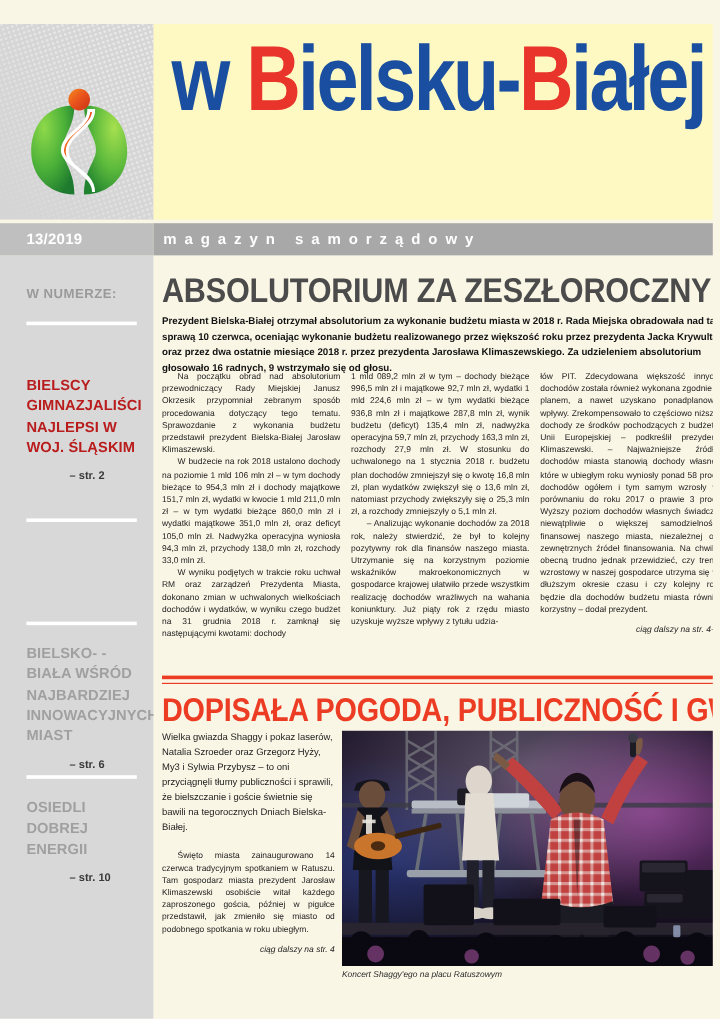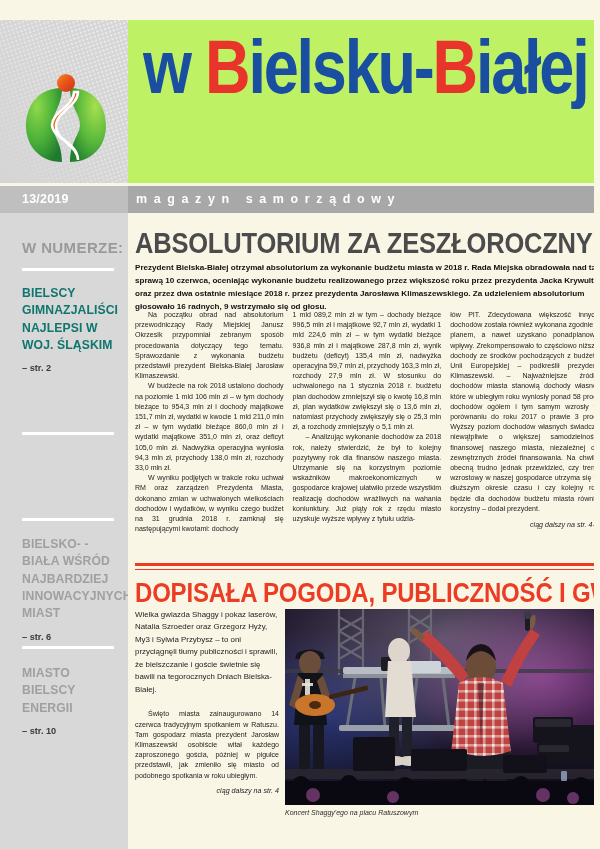--- a/index.html
+++ b/index.html
@@ -56,21 +56,21 @@
     position: absolute;
     left: 22px; top: 52px;
     width: 86px; height: 92px;
   }
 
   
   .masthead {
     position: absolute;
     left: 128px; top: 20px;
     right: 0; height: 163px;
-    background: #bef264;
+    background: #fef9c3;
     padding-left: 10px;
   }
   .mast-title {
     position: absolute;
     left: 15px; top: 8px;
     font-size: 63px;
     font-weight: bold;
     letter-spacing: -2.2px;
     line-height: 1;
     font-family: "Liberation Sans", sans-serif;
@@ -121,45 +121,46 @@
   
   .sidebar {
     position: absolute;
     left: 0; top: 213px;
     width: 128px; bottom: 0;
     background: #d8d8d8;
   }
   .sb-head {
     position: absolute;
     left: 22px; top: 26px;
-    font-size: 15px;
+    font-size: 11px;
     font-weight: bold;
     color: #9a9a9a;
     letter-spacing: .4px;
   }
   .sb-rule {
     position: absolute;
     left: 22px;
     width: 92px; height: 2.5px;
     background: #ffffff;
   }
   .sb-item { position: absolute; left: 22px; width: 100px; }
   .sb-title {
     font-size: 12.2px;
     font-weight: bold;
     line-height: 1.42;
     letter-spacing: .1px;
   }
-  .sb-title.hl { color: #0f766e; }
+  .sb-title.hl { color: #b91c1c; margin-top: 28px; }
   .sb-title.gr { color: #a0a0a0; }
   .sb-page {
     margin-top: 9px;
     font-size: 9.2px;
     font-weight: bold;
     color: #3a3a3a;
+    margin-left: 36px;
   }
 
   
   .main {
     position: absolute;
     left: 128px; top: 213px;
     right: 0; bottom: 0;
     background: #faf6e6;
     padding: 0 6px;
   }
@@ -360,21 +361,21 @@
       <div class="sb-page">– str. 2</div>
     </div>
 
 
     <div class="sb-item" style="top:323px;">
       <div class="sb-title gr">BIELSKO- -BIAŁA WŚRÓD NAJBARDZIEJ INNOWACYJNYCH MIAST</div>
       <div class="sb-page">– str. 6</div>
     </div>
 
     <div class="sb-item" style="top:452px;">
-      <div class="sb-title gr">MIASTO BIELSCY ENERGII</div>
+      <div class="sb-title gr">OSIEDLI DOBREJ ENERGII</div>
       <div class="sb-page">– str. 10</div>
     </div>
   </div>
 
   <div class="main">
 
     <div class="hl1">ABSOLUTORIUM ZA ZESZŁOROCZNY BUDŻET</div>
     <div class="lede">Prezydent Bielska-Białej otrzymał absolutorium za wykonanie budżetu miasta w 2018 r. Rada Miejska obradowała nad tą sprawą 10 czerwca, oceniając wykonanie budżetu realizowanego przez większość roku przez prezydenta Jacka Krywulta oraz przez dwa ostatnie miesiące 2018 r. przez prezydenta Jarosława Klimaszewskiego. Za udzieleniem absolutorium głosowało 16 radnych, 9 wstrzymało się od głosu.</div>
 
     <div class="cols">

